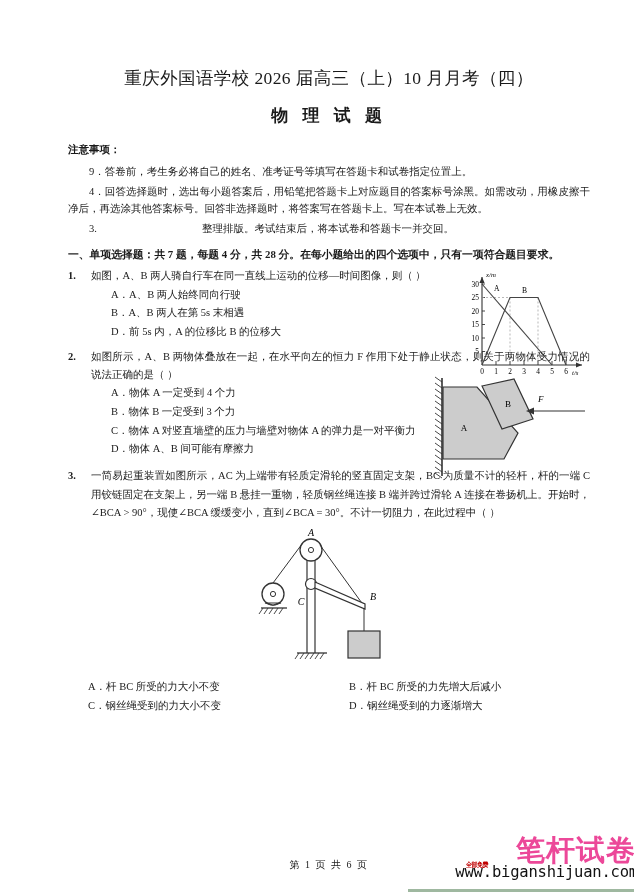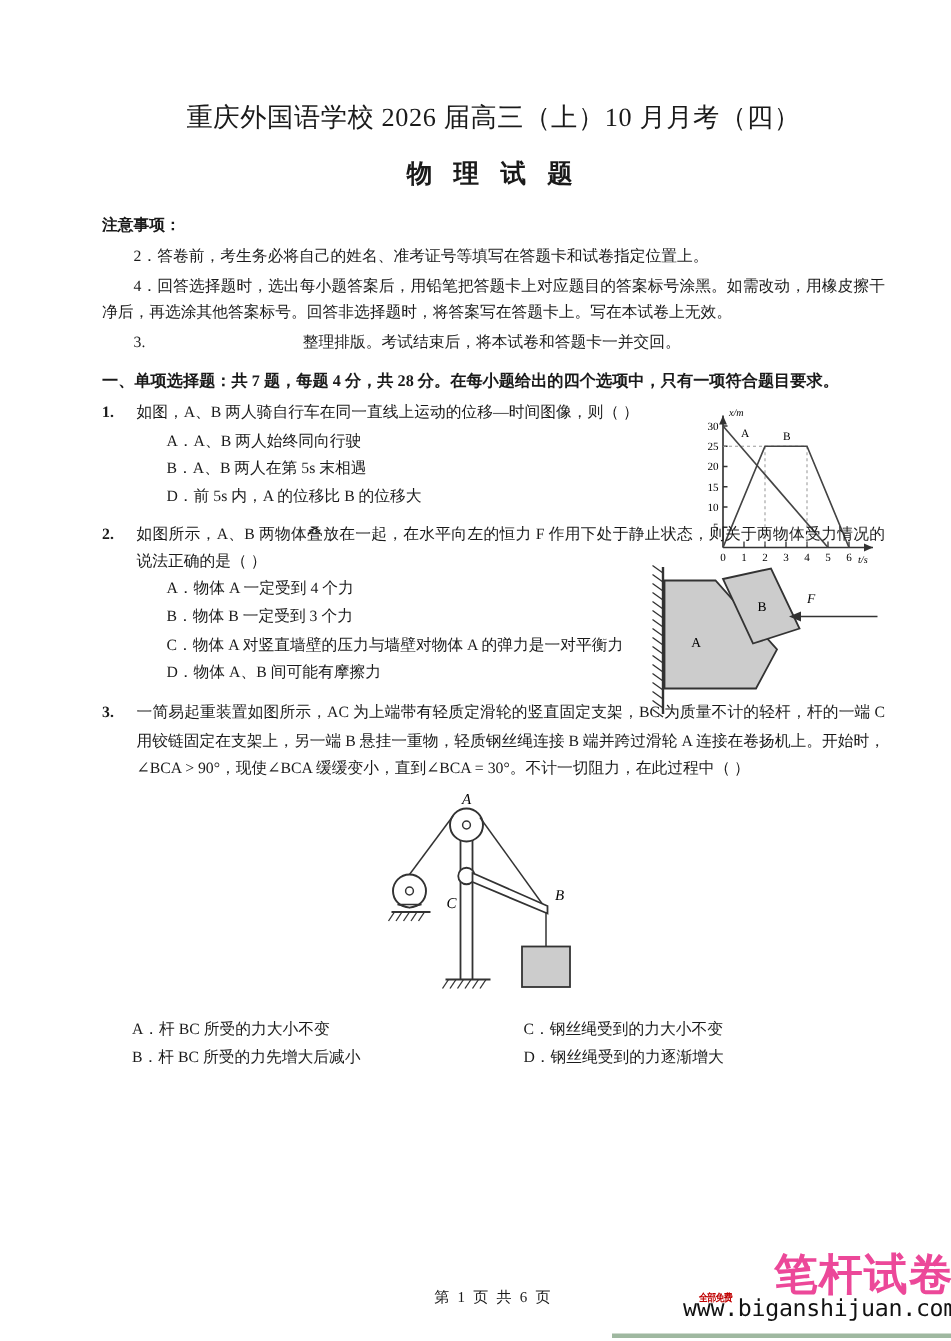--- a/index.html
+++ b/index.html
@@ -170,21 +170,21 @@
 <body>
 
 <div class="page">
 
   <div class="doc-title">重庆外国语学校 2026 届高三（上）10 月月考（四）</div>
   <div class="doc-subtitle">物 理 试 题</div>
 
   <div class="content">
 
     <div class="notice-head">注意事项：</div>
-    <div class="notice-item">2．答卷前，考生务必将自己的姓名、准考证号等填写在答题卡和试卷指定位置上。</div>
+    <div class="notice-item">9．答卷前，考生务必将自己的姓名、准考证号等填写在答题卡和试卷指定位置上。</div>
     <div class="notice-item">4．回答选择题时，选出每小题答案后，用铅笔把答题卡上对应题目的答案标号涂黑。如需改动，用橡皮擦干净后，再选涂其他答案标号。回答非选择题时，将答案写在答题卡上。写在本试卷上无效。</div>
     <div class="notice-item n3">3.                                        整理排版。考试结束后，将本试卷和答题卡一并交回。</div>
 
     <div class="section-head">一、单项选择题：共 7 题，每题 4 分，共 28 分。在每小题给出的四个选项中，只有一项符合题目要求。</div>
 
     <div class="q">
       <div class="q-row">
         <div class="q-num">1.</div>
         <div class="q-body">
           <div class="q-stem" style="padding-right:140px;">如图，A、B 两人骑自行车在同一直线上运动的位移—时间图像，则（     ）</div>
@@ -338,22 +338,22 @@
 
         <polygon points="84,56 134,78 134,83 84,62" fill="#fff" stroke="#333" stroke-width="1.2"></polygon>
         <text x="142" y="74" font-size="10" font-style="italic" text-anchor="middle">B</text>
 
         <line x1="133" y1="82" x2="133" y2="105" stroke="#333" stroke-width="1"></line>
         <rect x="117" y="105" width="32" height="27" fill="#cccccc" stroke="#333" stroke-width="1.2"></rect>
       </svg>
 
       <div class="opts2">
         <div class="opt">A．杆 BC 所受的力大小不变</div>
+        <div class="opt">B．杆 BC 所受的力先增大后减小</div>
         <div class="opt">C．钢丝绳受到的力大小不变</div>
-        <div class="opt">B．杆 BC 所受的力先增大后减小</div>
         <div class="opt">D．钢丝绳受到的力逐渐增大</div>
       </div>
     </div>
 
   </div>
 
   <div class="footer">第 1 页 共 6 页</div>
 
   <div class="watermark">
     <div class="wm-cn">笔杆试卷</div>

